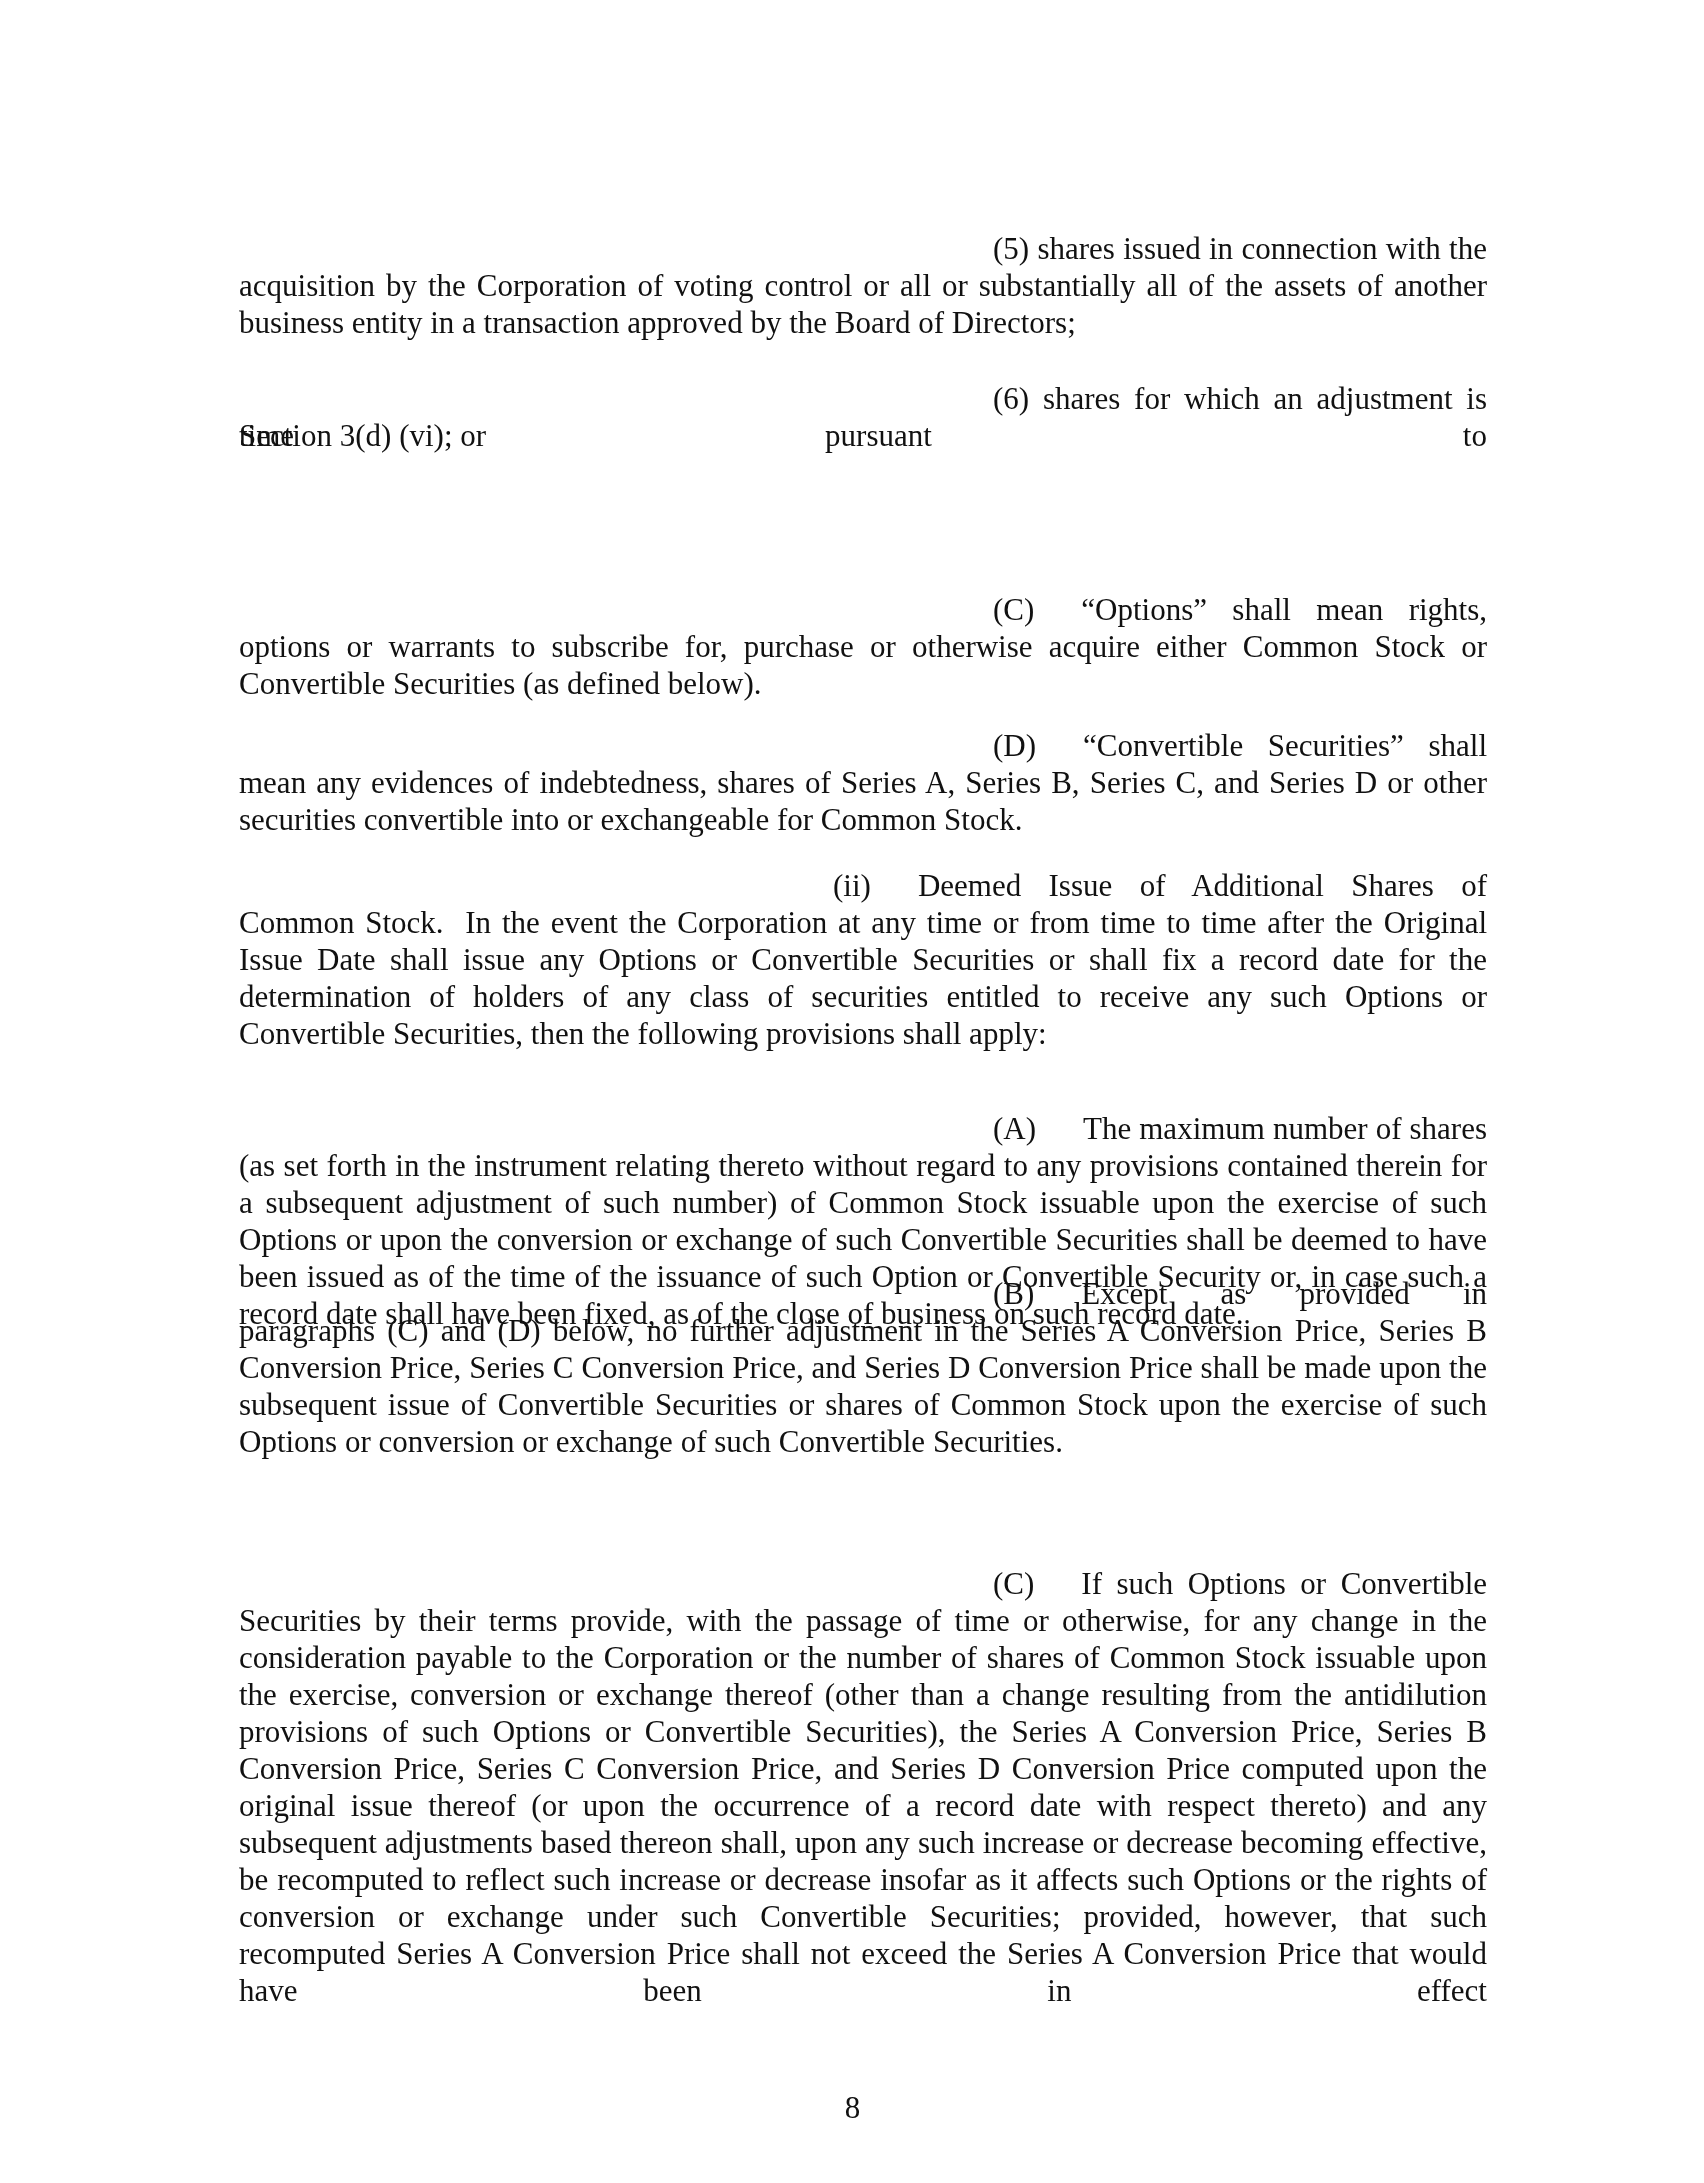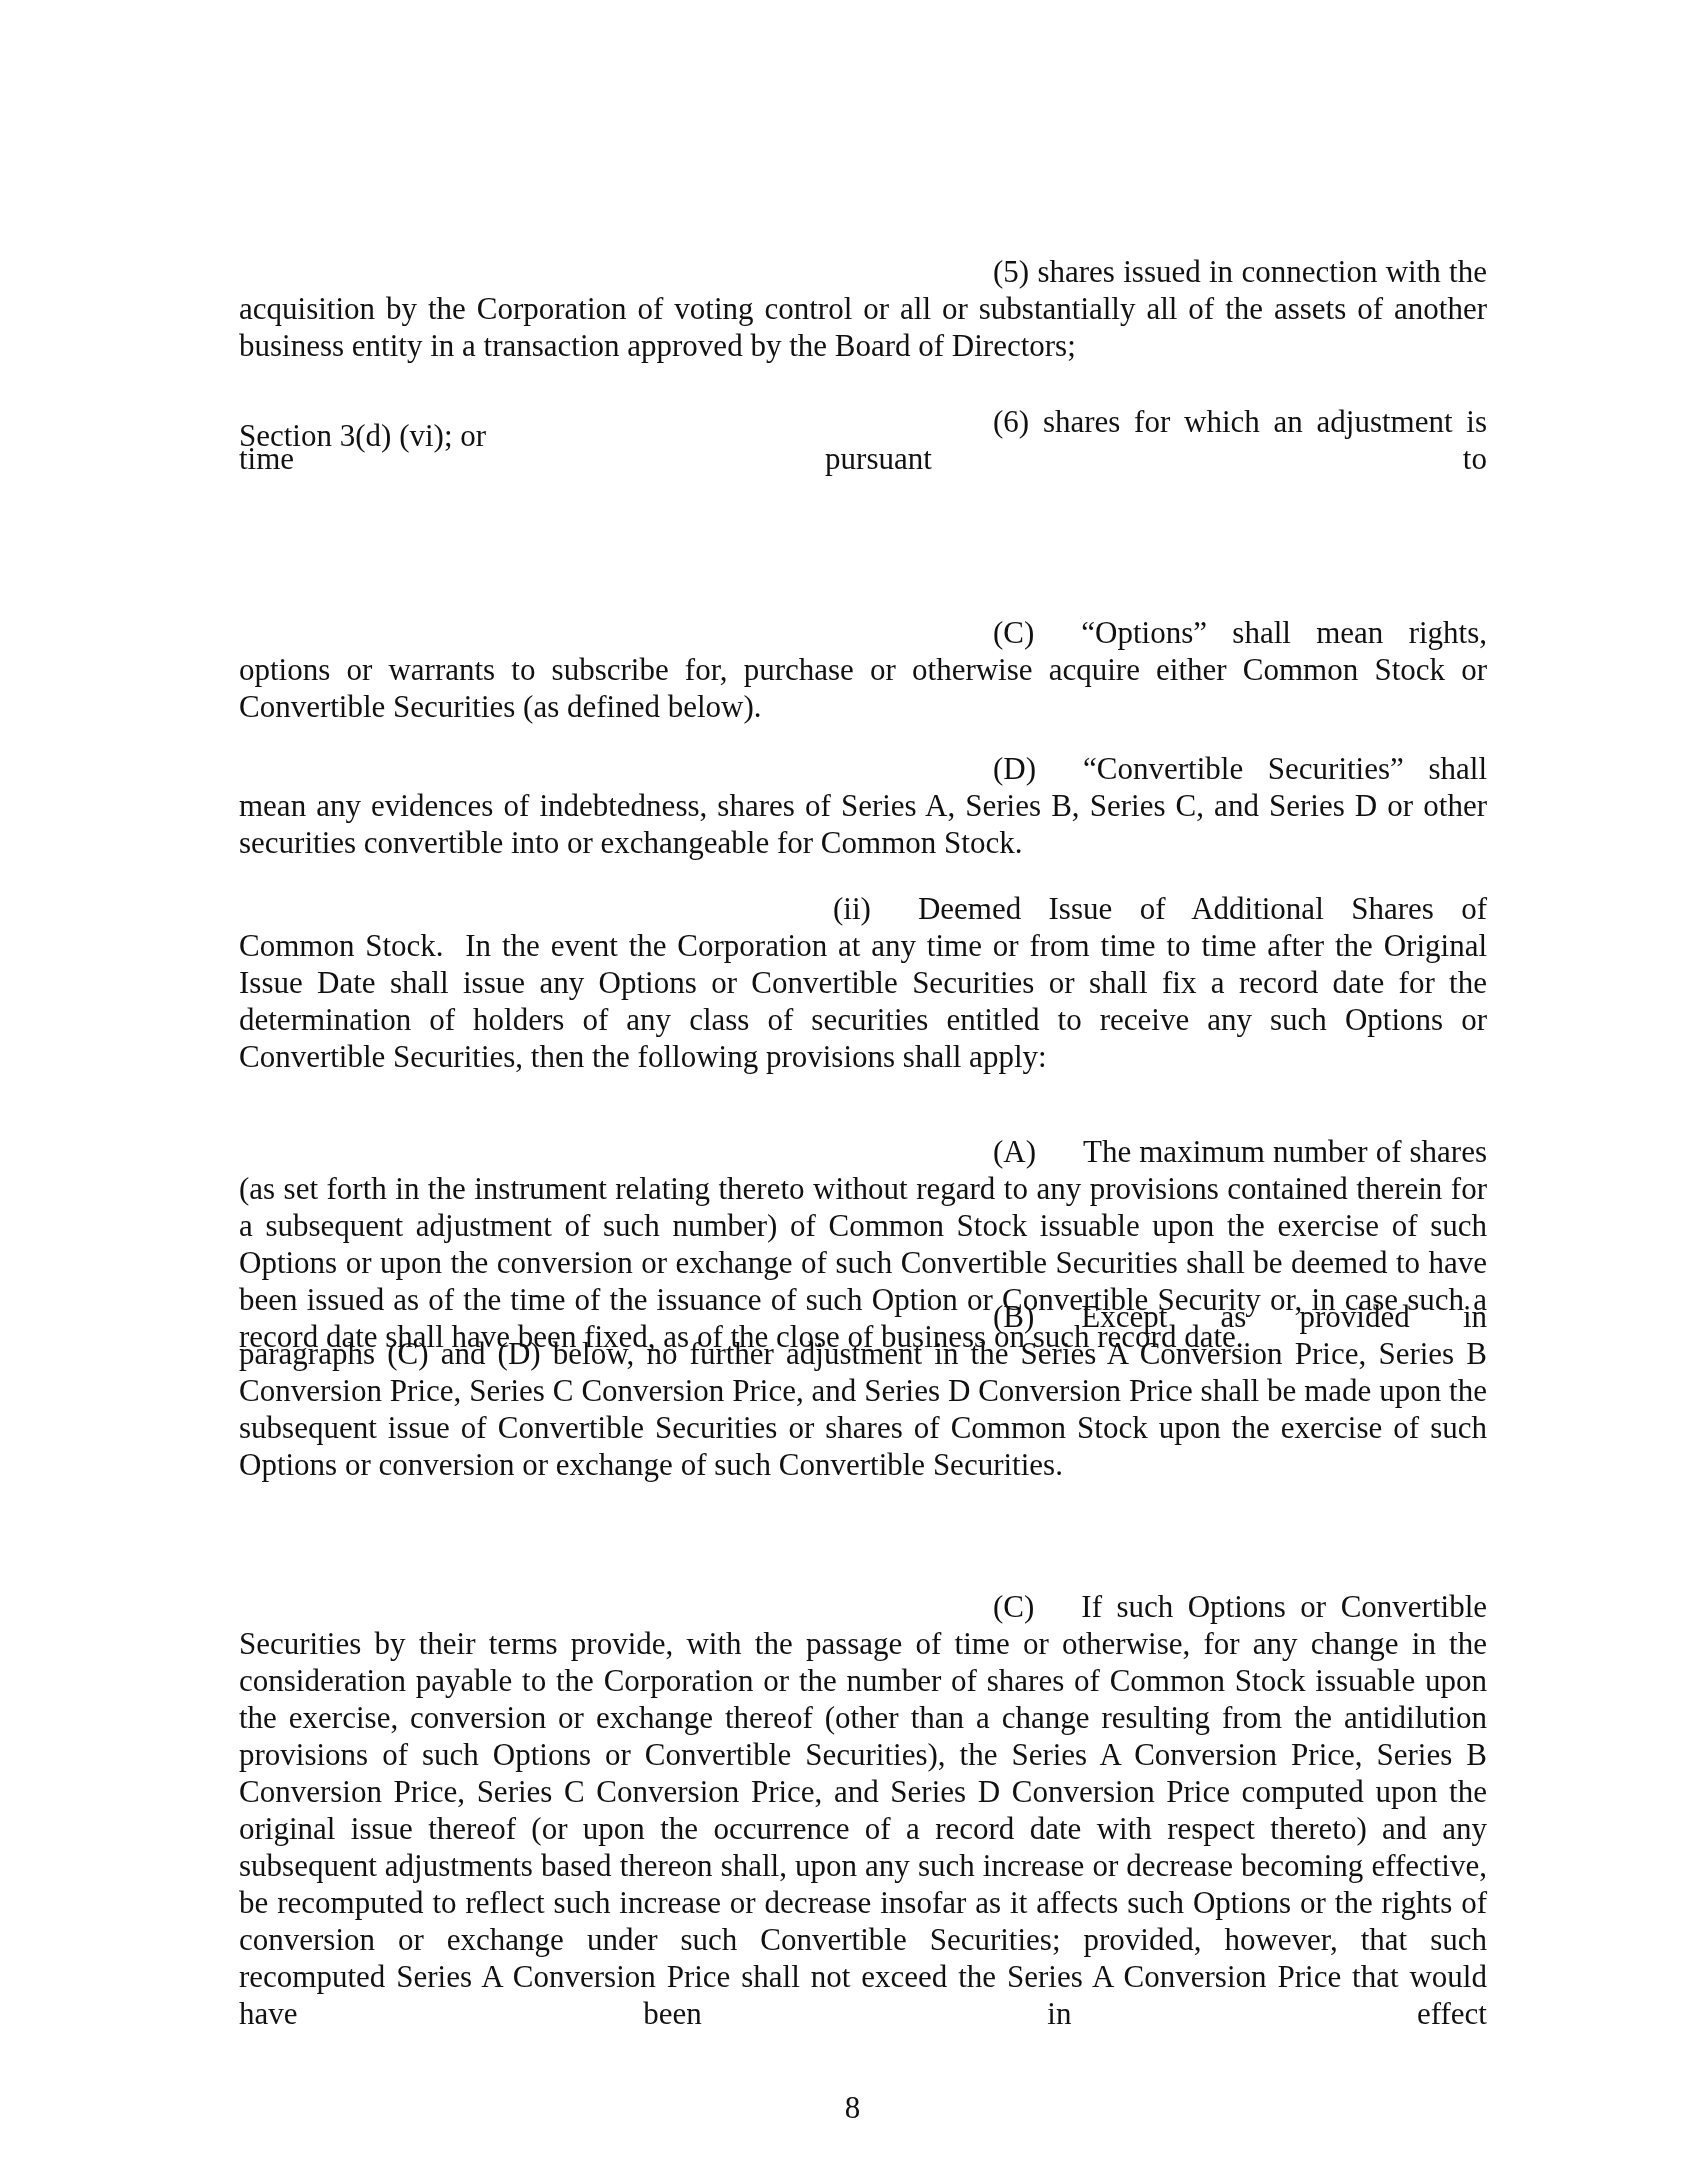--- a/index.html
+++ b/index.html
@@ -4,21 +4,21 @@
 <style>
   html, body { margin: 0; padding: 0; background: #ffffff; }
   body { width: 1705px; height: 2183px; position: relative; overflow: hidden; }
   .page {
     position: absolute; left: 0; top: 0; width: 1705px; height: 2183px;
     background: #ffffff; color: #111111;
     font-family: "Liberation Serif", "DejaVu Serif", serif;
     font-size: 31px; line-height: 37px;
   }
   .body-text {
-    position: absolute; left: 239px; width: 1248px; margin-top: 23px;
+    position: absolute; left: 239px; width: 1248px;
   }
   .para { margin: 0; text-align: justify; }
   .indent-l1 { text-indent: 377px; }
   .indent-l2 { text-indent: 377px; }
   .indent-ii { text-indent: 297px; }
   .label { display: inline-block; }
   .lbl-gap { display: inline-block; width: 47px; }
   .sec-line { position: absolute; left: 239px; }
   .page-number {
     position: absolute; left: 0; width: 1705px; top: 2089px;

